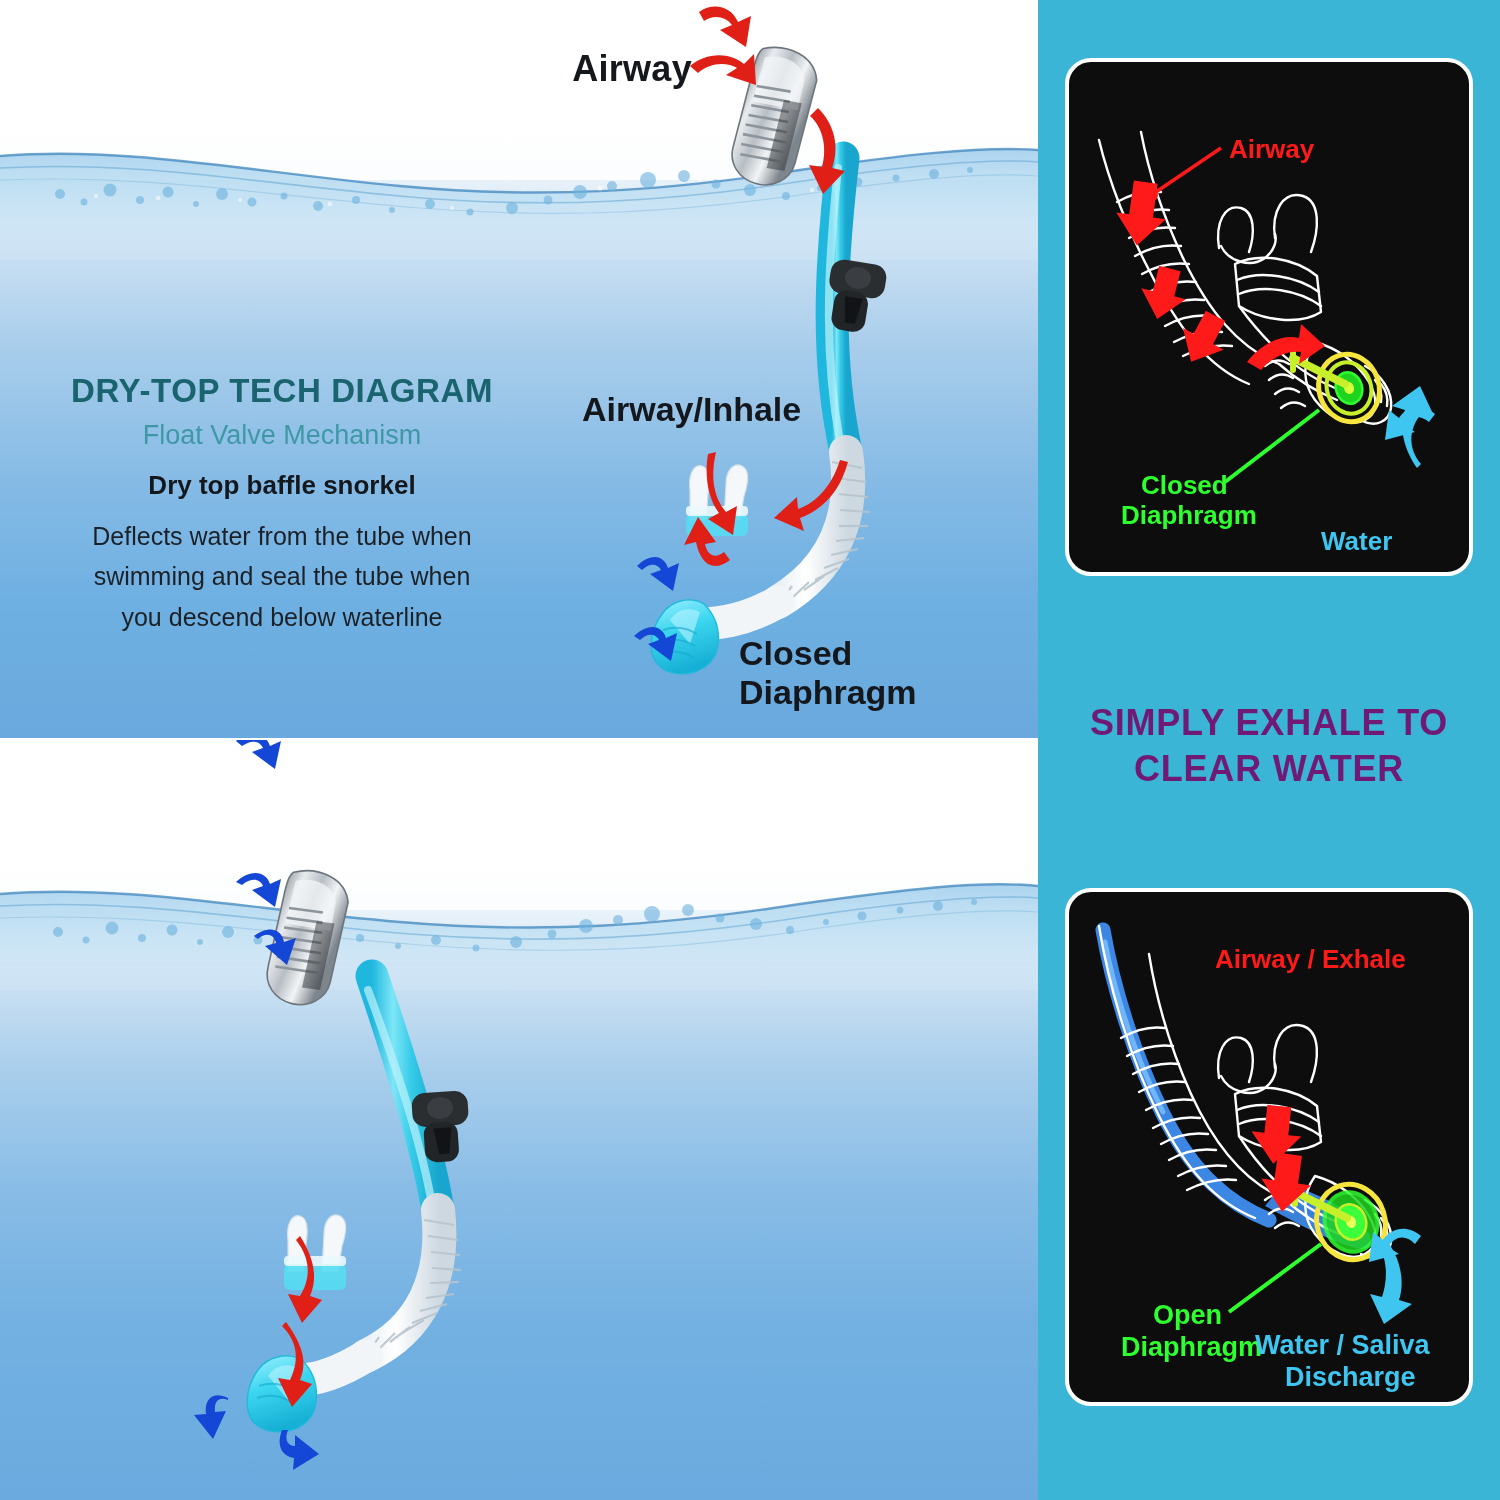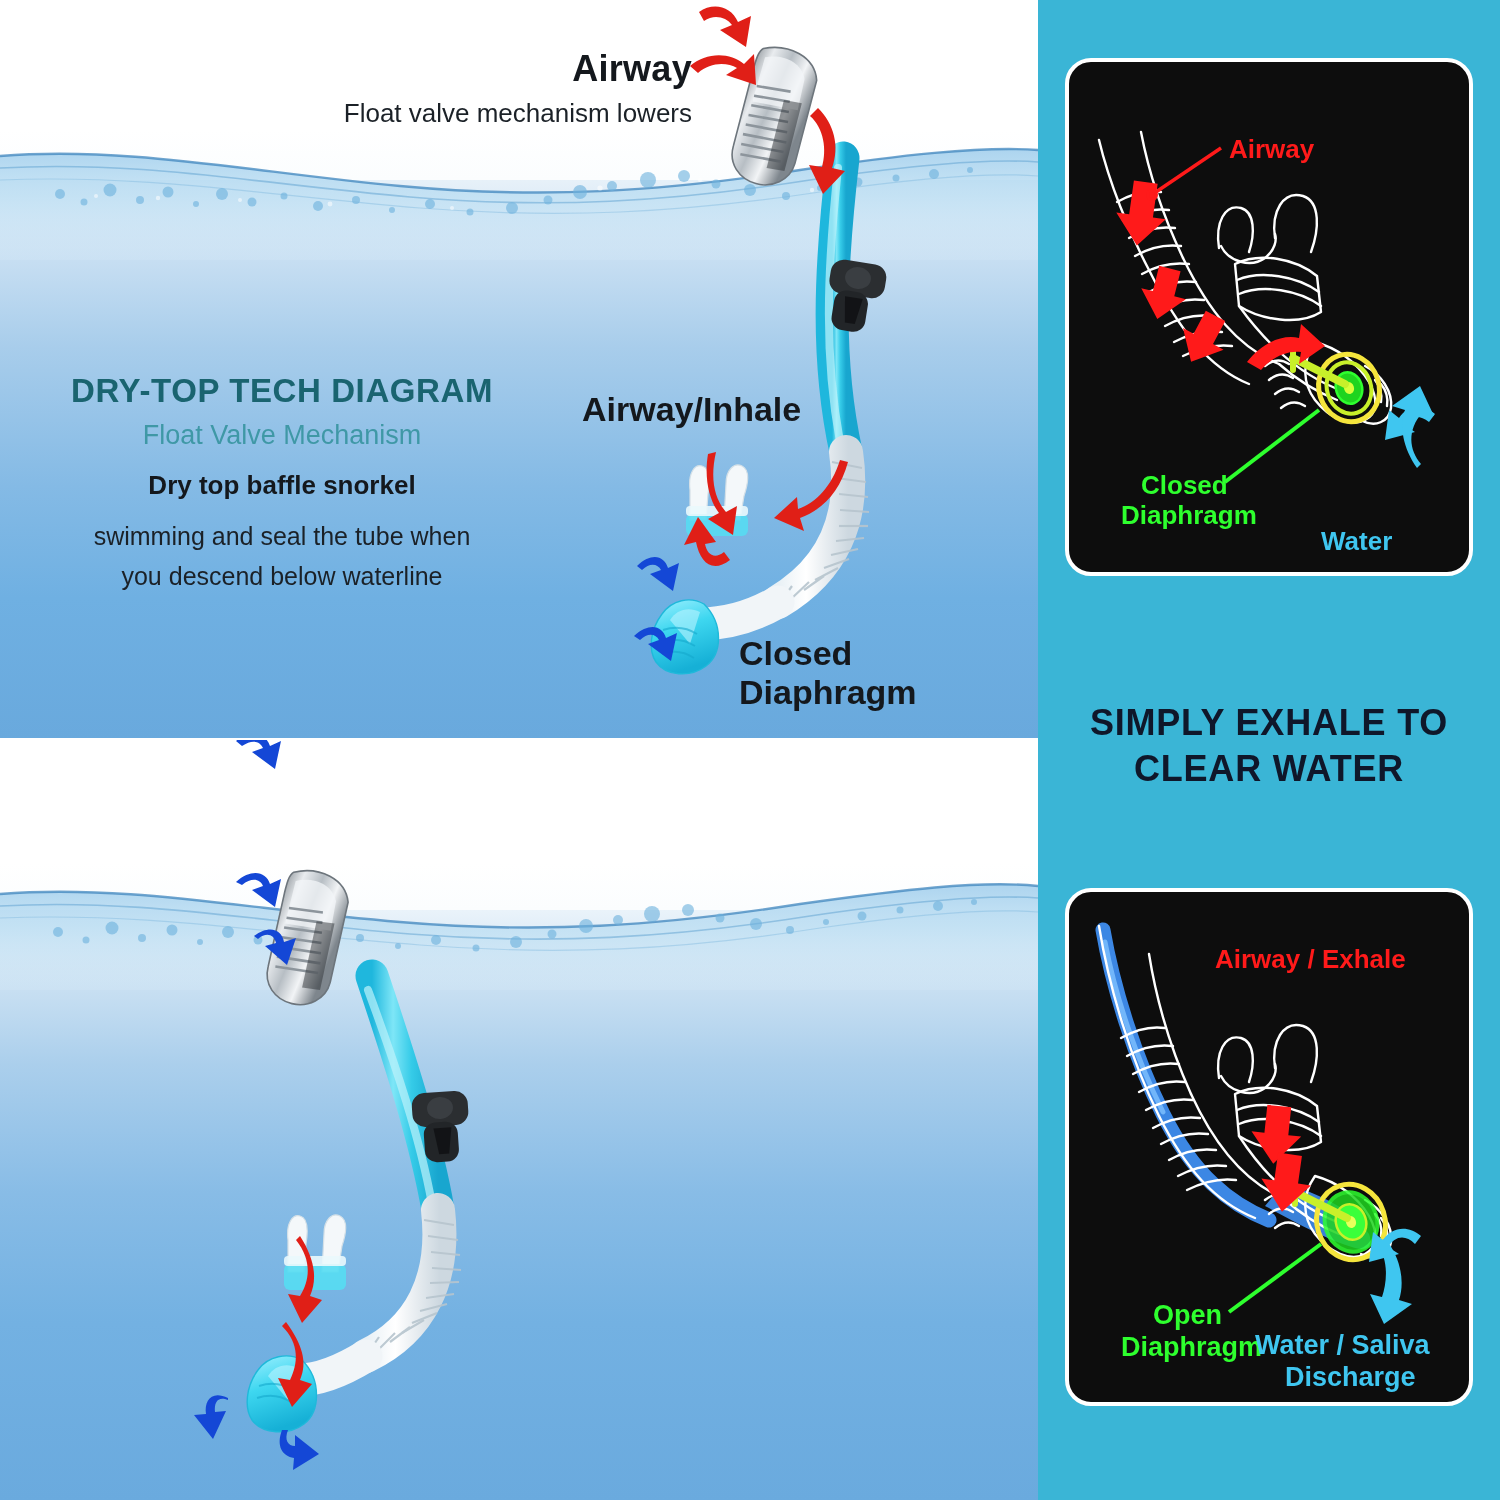--- a/index.html
+++ b/index.html
@@ -82,21 +82,21 @@
     position:absolute; left:27px; width:408px;
     background:#0d0d0d; border:4px solid #ffffff; border-radius:26px;
     overflow:hidden;
   }
   #box-top    { top:58px;  height:518px; }
   #box-bottom { top:888px; height:518px; }
   .black-box svg { display:block; width:100%; height:100%; }
 
   #sidebar-heading {
     position:absolute; left:0; top:700px; width:462px; text-align:center;
-    color:#0f172a; font-size:36px; font-weight:bold; letter-spacing:0.8px;
+    color:#701a75; font-size:36px; font-weight:bold; letter-spacing:0.8px;
     line-height:1.28;
   }
 
   
 </style>
 </head>
 <body>
 
 <div id="page">
 
@@ -271,27 +271,27 @@
       <g fill="#1447d6">
         <path d="M637,566 C652,552 664,556 668,568 l11,-5 -6,28 -23,-17 11,-4
                  C658,564 650,562 642,570 Z"></path>
         <path d="M634,636 C650,622 662,626 666,638 l11,-5 -6,28 -23,-17 11,-4
                  C656,634 648,632 640,640 Z"></path>
       </g>
     </svg>
 
     <div class="txt" id="airway-block">
       <div class="callout-big">Airway</div>
-      <div class="callout-small">Float valve mechanism lowers</div>
     </div>
 
     <div class="txt" id="drytop-block">
       <div class="hdr-main">DRY-TOP TECH DIAGRAM</div>
       <div class="hdr-sub">Float Valve Mechanism</div>
       <div class="bold-line">Dry top baffle snorkel</div>
+      <div class="body-line">Deflects water from the tube when</div>
       <div class="body-line">swimming and seal the tube when</div>
       <div class="body-line">you descend below waterline</div>
     </div>
 
     <div class="txt" id="airway-inhale">
       <div class="callout-big">Airway/Inhale</div>
     </div>
 
     <div class="txt" id="closed-dia">
       <div class="callout-big">Closed Diaphragm</div>

